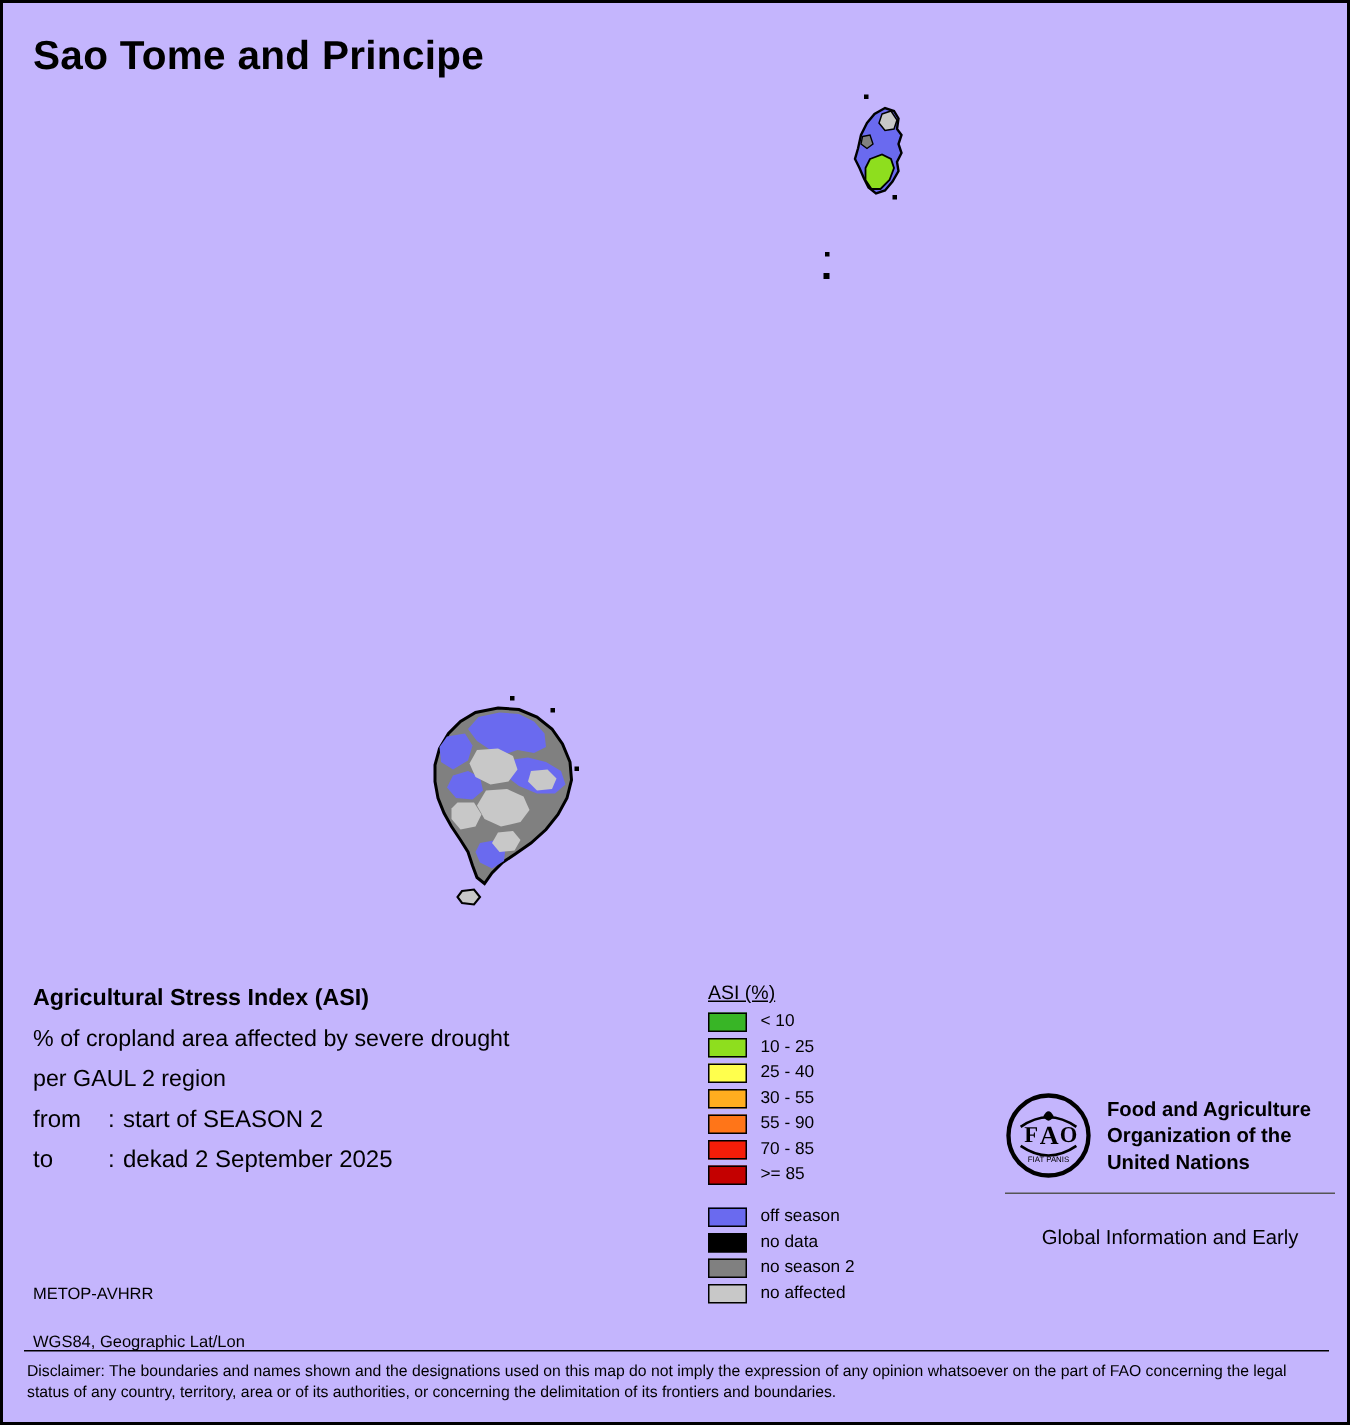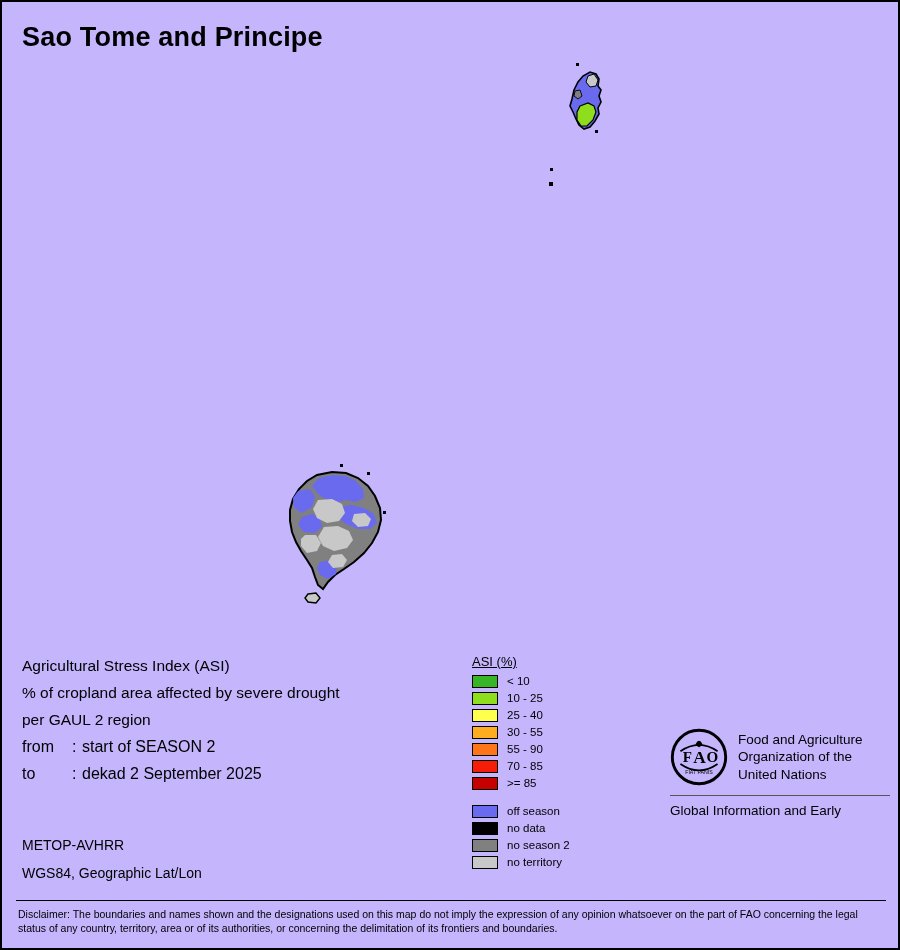--- a/index.html
+++ b/index.html
@@ -44,43 +44,44 @@
     top: 655px;
     width: 420px;
   }
   .info-block .line {
     font-size: 15.5px;
     color: #000000;
     margin-bottom: 9px;
     white-space: nowrap;
   }
   .info-block .line.bold {
-    font-weight: normal;
+    font-weight: bold;
   }
   .info-row {
     display: flex;
     font-size: 16px;
     margin-bottom: 9px;
   }
   .info-row .key {
     width: 50px;
     flex: 0 0 50px;
   }
   .info-row .colon {
     width: 10px;
     flex: 0 0 10px;
   }
   .sensor-block {
     position: absolute;
     left: 20px;
     top: 835px;
   }
   .sensor-block .line {
-    font-size: 14px;
+    font-size: 11px;
     margin-bottom: 12px;
+    margin-top: 20px;
   }
   
   .asi-legend {
     position: absolute;
     left: 470px;
     top: 652px;
   }
   .asi-legend .legend-title {
     font-size: 13px;
     font-weight: normal;
@@ -120,34 +121,35 @@
     align-items: center;
   }
   .fao-logo {
     width: 58px;
     height: 58px;
     flex: 0 0 58px;
   }
   .fao-name {
     margin-left: 10px;
     font-size: 13.5px;
-    font-weight: normal;
+    font-weight: bold;
     line-height: 1.28;
     color: #000000;
   }
   .fao-rule {
     margin-top: 9px;
     border-top: 1px solid #555555;
     width: 220px;
   }
   .fao-sub {
-    margin-top: 6px;
+    margin-top: 20px;
     font-size: 13.5px;
     line-height: 1.3;
     color: #000000;
+    text-align: center;
   }
   
   .disclaimer-rule {
     position: absolute;
     left: 14px;
     top: 898px;
     width: 870px;
     border-top: 1px solid #000000;
   }
   .disclaimer {
@@ -270,21 +272,21 @@
     <div class="legend-item">
       <span class="legend-swatch" style="background:#000000"></span>
       <span class="legend-label">no data</span>
     </div>
     <div class="legend-item">
       <span class="legend-swatch" style="background:#808080"></span>
       <span class="legend-label">no season 2</span>
     </div>
     <div class="legend-item">
       <span class="legend-swatch" style="background:#c8c8c8"></span>
-      <span class="legend-label">no territory</span>
+      <span class="legend-label">no affected</span>
     </div>
   </div>
 
   <div class="fao-block">
     <div class="fao-head">
       <svg class="fao-logo" viewBox="0 0 100 100">
         <circle cx="50" cy="50" r="46" fill="none" stroke="#000000" stroke-width="5"></circle>
         <path d="M18 40 q32 -22 64 0" fill="none" stroke="#000000" stroke-width="3"></path>
         <path d="M18 62 q32 22 64 0" fill="none" stroke="#000000" stroke-width="3"></path>
         <text x="22" y="58" font-family="Liberation Serif, serif" font-size="26" font-weight="bold" fill="#000000">F</text>

